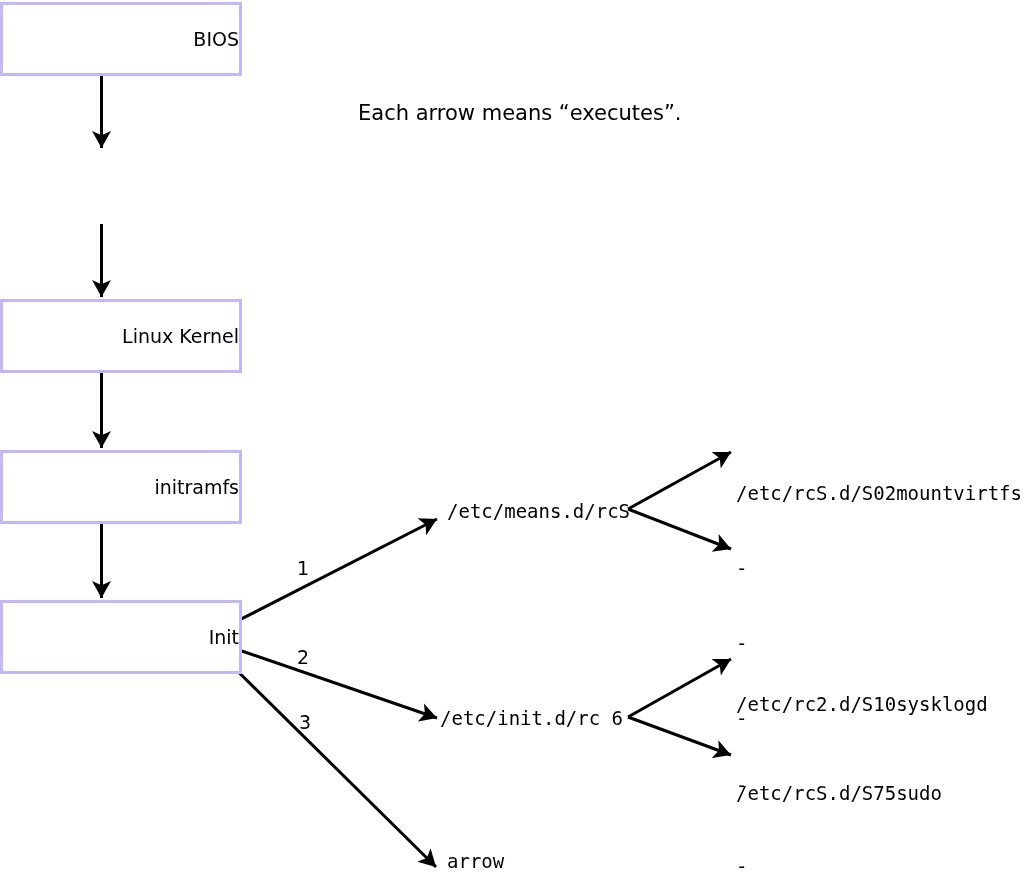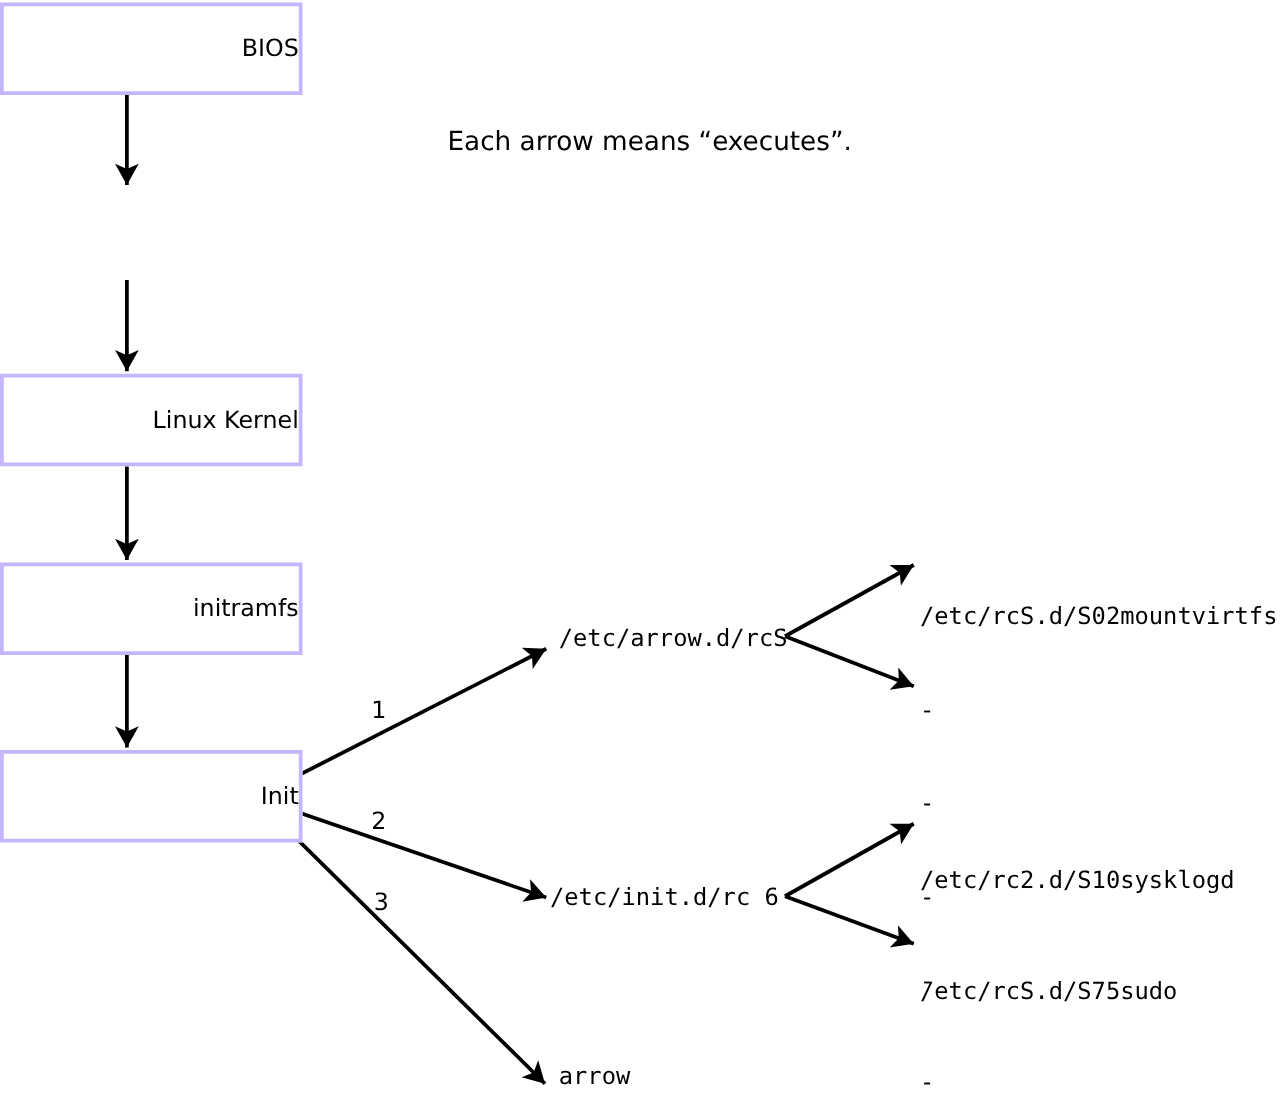--- a/index.html
+++ b/index.html
@@ -79,21 +79,21 @@
   <div class="box" style="top:450px">
     <span>initramfs</span>
   </div>
 
   <div class="note">Each arrow means “executes”.</div>
 
   <div class="num" style="left:297px;top:557px">1</div>
   <div class="num" style="left:297px;top:646px">2</div>
   <div class="num" style="left:299px;top:711px">3</div>
 
-  <div class="mono" style="left:447px;top:499px">/etc/arrow.d/rcS</div>
+  <div class="mono" style="left:447px;top:499px">/etc/means.d/rcS</div>
   <div class="mono" style="left:440px;top:706px">/etc/init.d/rc 6</div>
   <div class="mono" style="left:447px;top:849px">arrow</div>
 
   <div class="mono group1" style="left:736px;top:431px">
     <div>/etc/rcS.d/S02mountvirtfs</div>
     <div>-</div>
     <div>-</div>
     <div>-</div>
     <div>/etc/rcS.d/S75sudo</div>
   </div>

